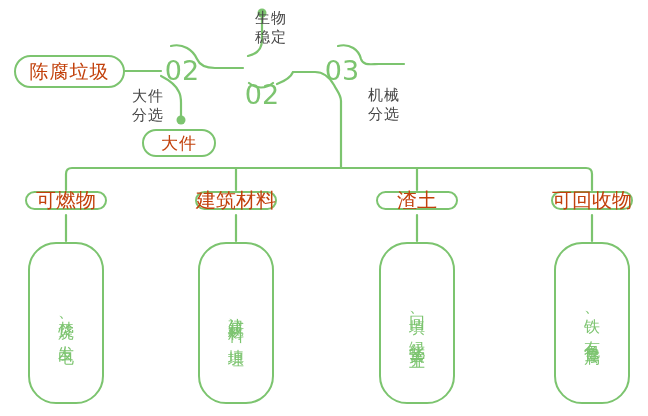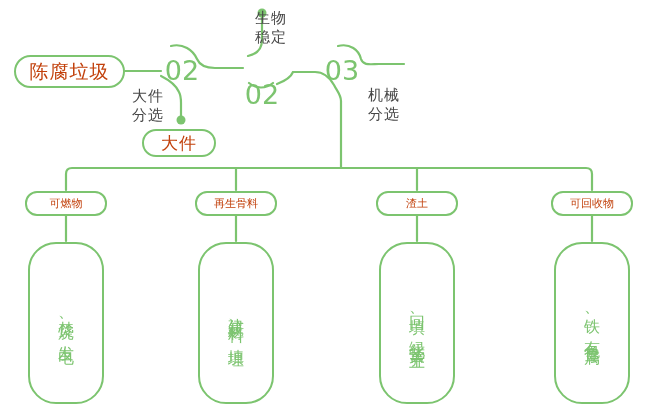--- a/index.html
+++ b/index.html
@@ -16,21 +16,21 @@
     box-sizing:border-box;
     border:2px solid #7CC46F;
     border-radius:20px;
     color:#c2410c;
     background:#ffffff;
     display:flex;align-items:center;justify-content:center;
     white-space:nowrap;
   }
   .pill-source{left:14px;top:55px;width:111px;height:33px;font-size:19px;letter-spacing:1px;}
   .pill-bulky{left:142px;top:129px;width:74px;height:28px;font-size:17px;letter-spacing:1px;}
-  .pill-cat{top:191px;width:82px;height:25px;font-size:11px;border-radius:12px;text-align:right;}
+  .pill-cat{top:191px;width:82px;height:19px;font-size:20px;border-radius:12px;text-align:right;}
   .num{
     position:absolute;top:55px;width:38px;height:32px;
     color:#7CC46F;font-size:27px;line-height:32px;text-align:center;
   }
   .side-label{
     position:absolute;
     color:#474747;font-size:15px;line-height:19px;
     white-space:pre-line;letter-spacing:1px;
   }
   .result-box{
@@ -88,21 +88,21 @@
   <div class="side-label" style="left:353px;top:86px;margin-left:15px;">机械
 分选</div>
 
   <div class="pill pill-bulky">大件</div>
 
   <div class="pill pill-cat" style="left:25px;">可燃物</div>
   <div class="result-box" style="left:28px;">
     <div class="result-text">焚烧、发电</div>
   </div>
 
-  <div class="pill pill-cat" style="left:195px;">再生骨料</div>
+  <div class="pill pill-cat" style="left:195px;">建筑材料</div>
   <div class="result-box" style="left:198px;">
     <div class="result-text">建筑材料、填埋</div>
   </div>
 
   <div class="pill pill-cat" style="left:376px;">渣土</div>
   <div class="result-box" style="left:379px;">
     <div class="result-text">回填、绿化营养土</div>
   </div>
 
   <div class="pill pill-cat" style="left:551px;">可回收物</div>

